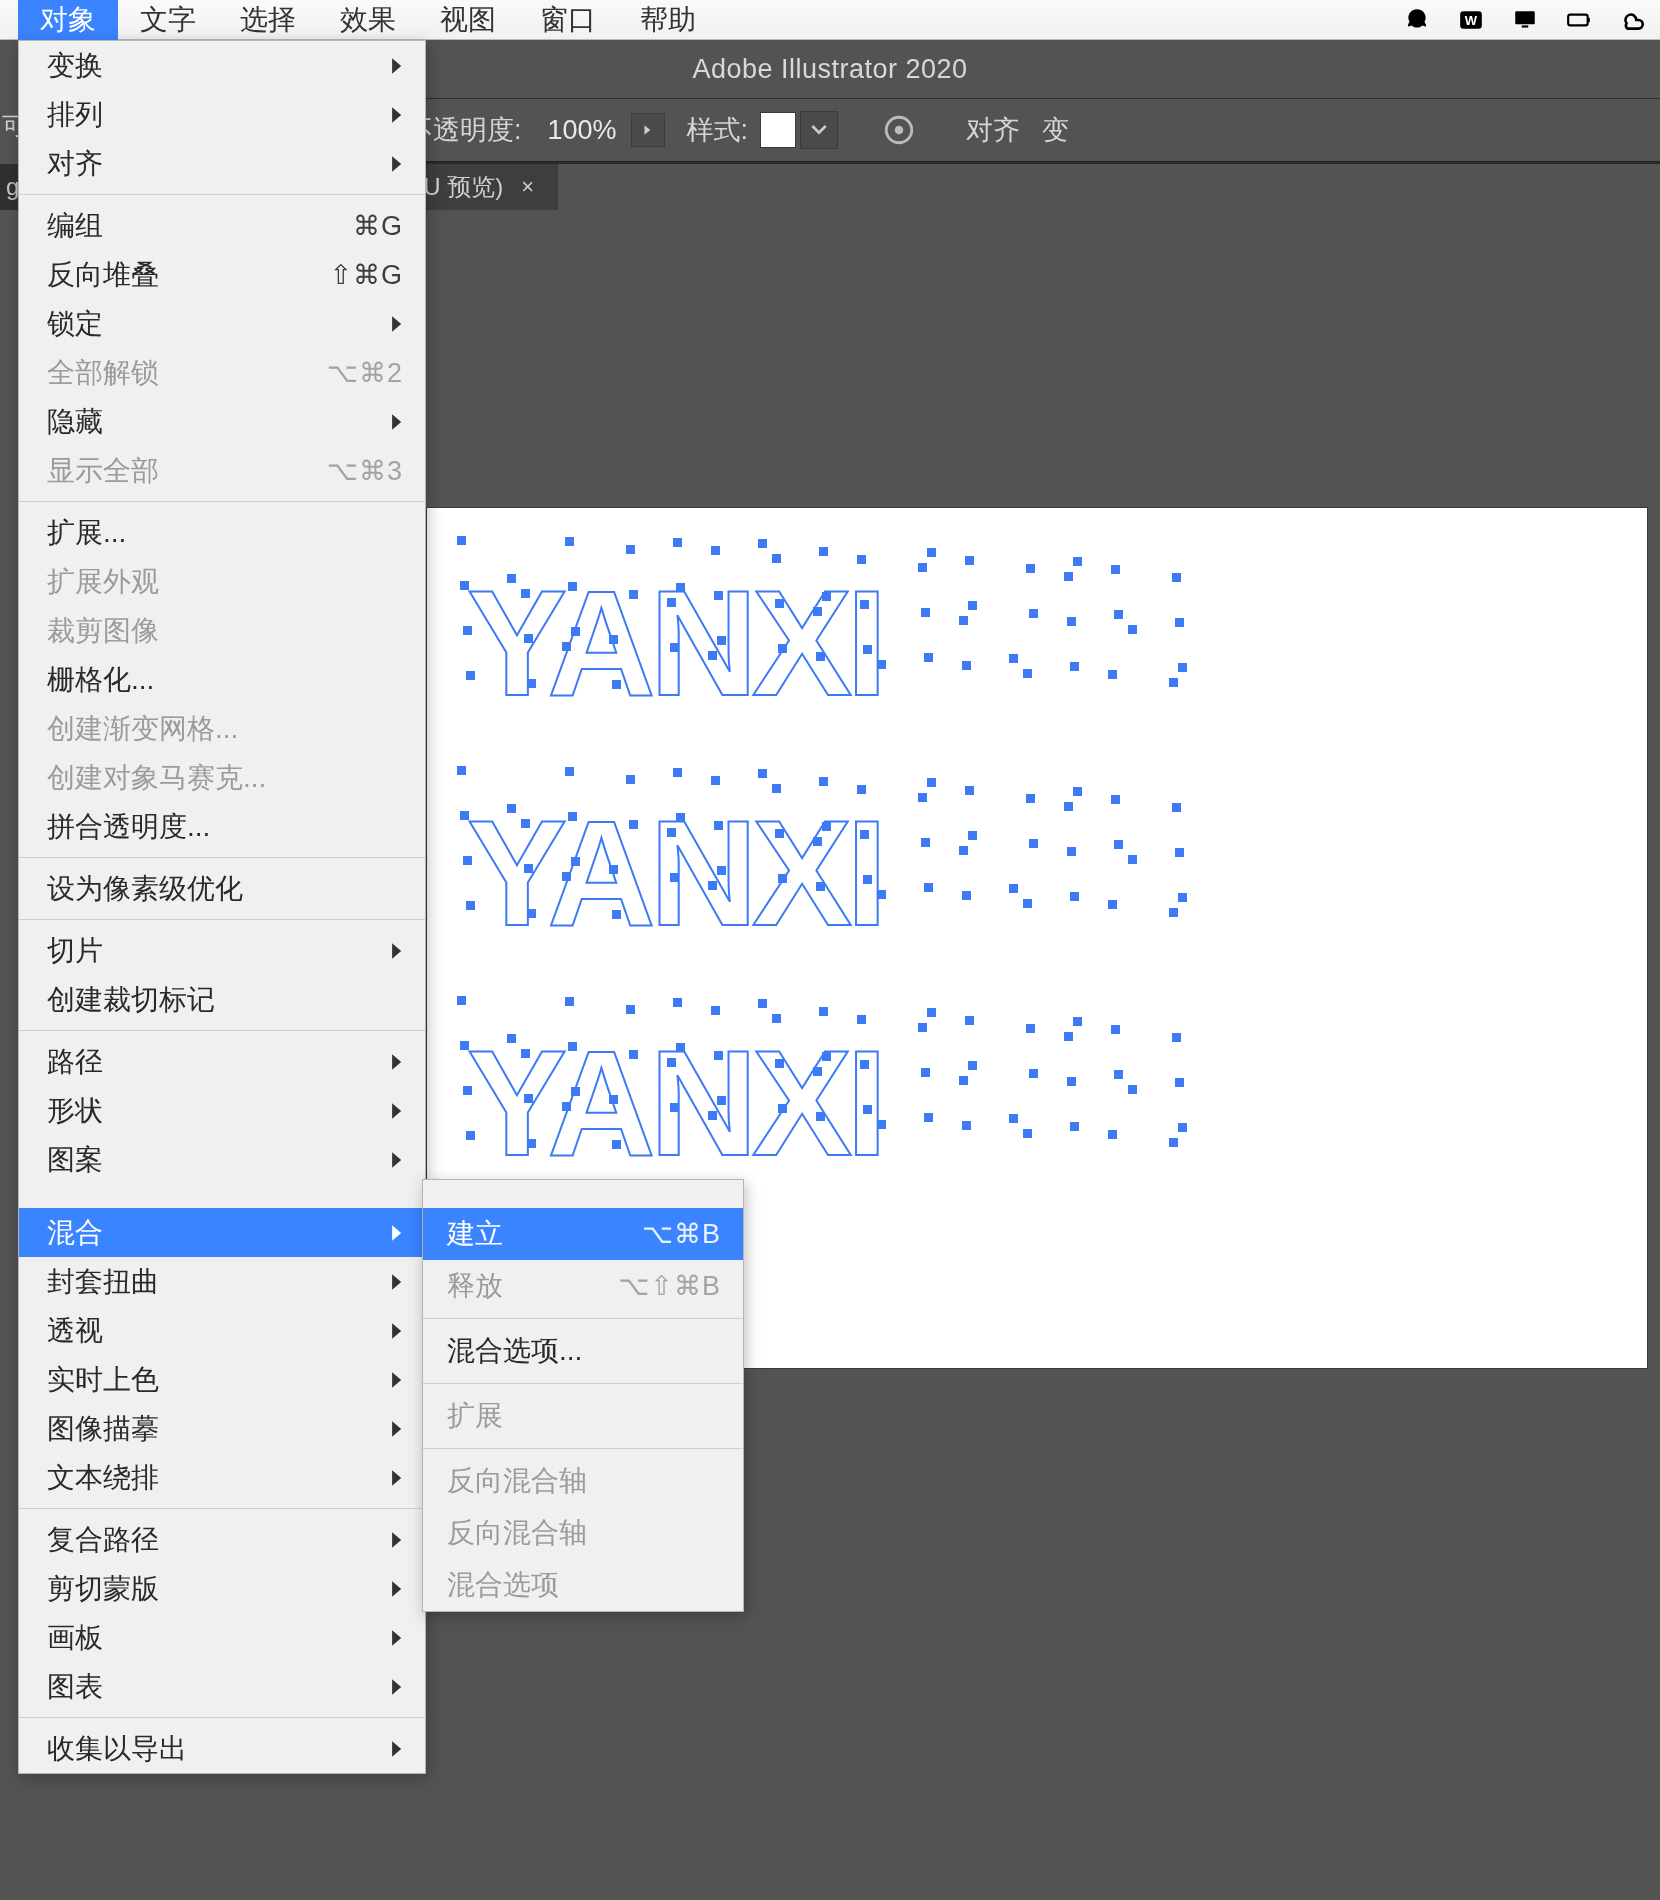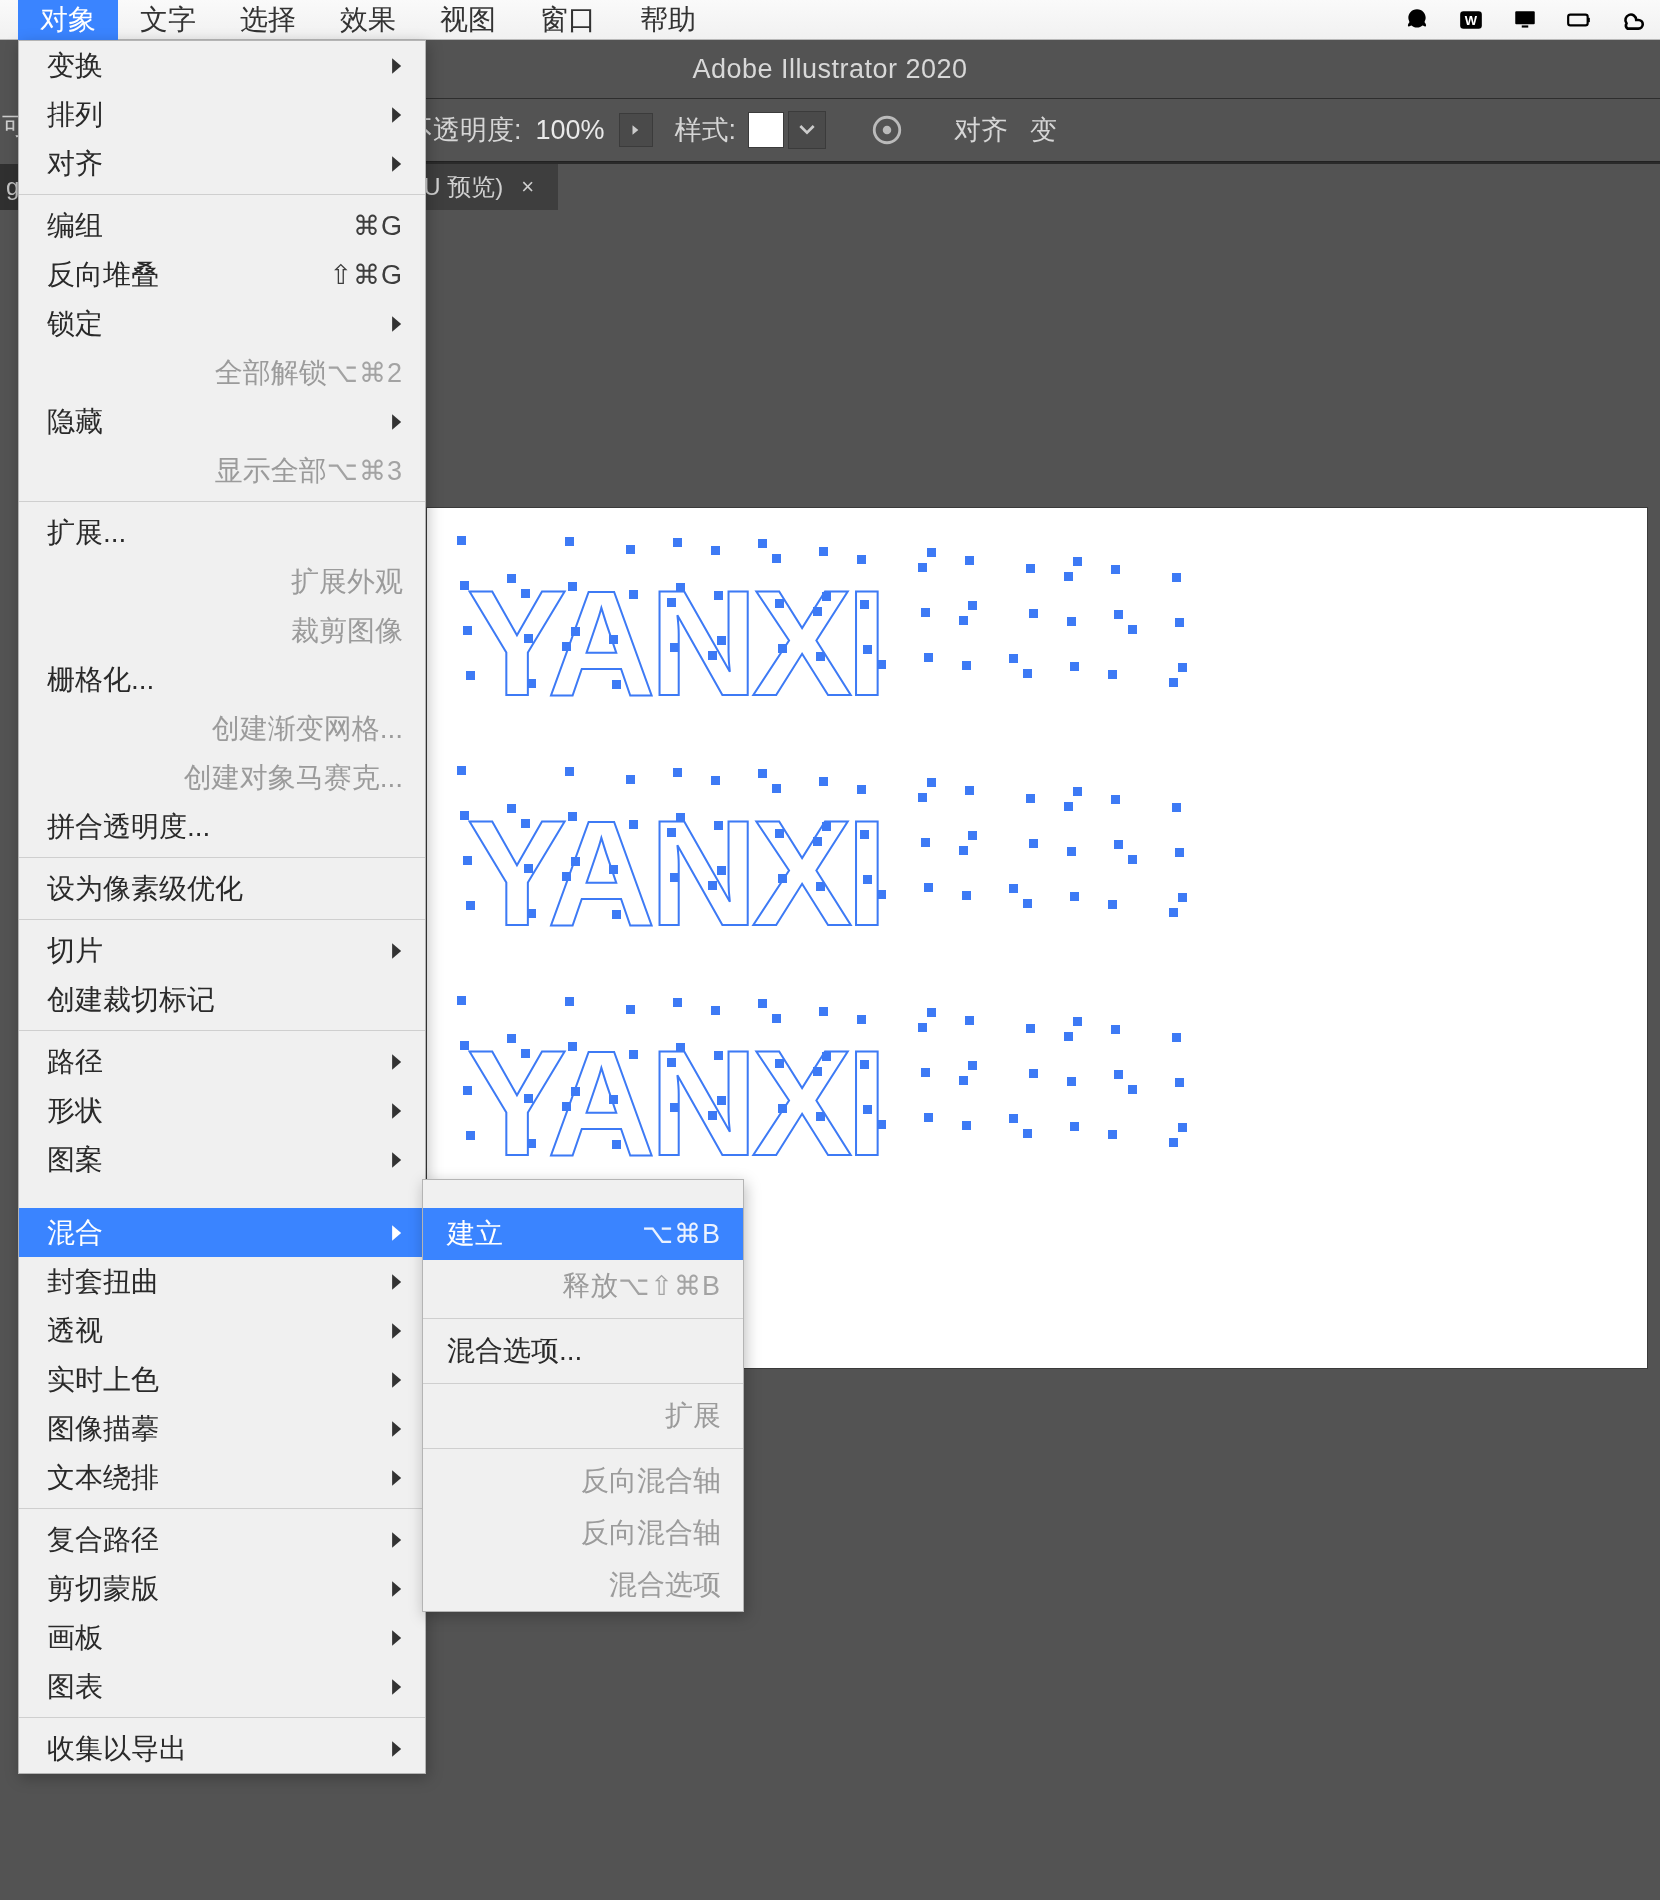--- a/index.html
+++ b/index.html
@@ -58,21 +58,21 @@
 .cb-text { margin: 0 6px; }
 .cb-drop {
   width: 38px; height: 38px; background: #4a4a4a; border: 1px solid #3b3b3b; display:flex; align-items:center; justify-content:center; margin: 0 4px;
 }
 .cb-drop svg { width: 16px; height: 12px; }
 .stroke-sample {
   width: 164px; height: 36px; background: #fff; display:flex; align-items:center; justify-content:center; margin-left: 14px;
 }
 .stroke-sample .line { width: 140px; height: 3px; background: #000; }
 .cb-label { color: #d6d6d6; margin-left: 22px; }
-.cb-val { color: #e9e9e9; margin-left: 14px; }
+.cb-val { color: #e9e9e9; margin-left: 26px; }
 .cb-step { width: 34px; height: 34px; background: #4a4a4a; border: 1px solid #3b3b3b; display:flex; align-items:center; justify-content:center; margin-left: 14px; }
 .cb-swatch { width: 36px; height: 36px; background: #fff; margin-left: 12px; border: 1px solid #3b3b3b; }
 
 
 .tabbar {
   height: 48px;
   background: #535353;
   display: flex;
   align-items: stretch;
   border-top: 2px solid #2a2a2a;
@@ -133,21 +133,21 @@
   z-index: 100;
 }
 .menu-row {
   height: 49px;
   display: flex;
   align-items: center;
   padding: 0 22px 0 28px;
   font-size: 28px;
   color: #2a2a2a;
 }
-.menu-row.disabled { color: #9b9b9b; text-align: right; }
+.menu-row.disabled { color: #9b9b9b; }
 .menu-row.sel { background: #3a84ff; color: #ffffff; margin-top: 24px; }
 .menu-row .label { flex: 1; }
 .menu-row .sc { color: inherit; opacity: 0.9; font-size: 27px; letter-spacing: 1px; }
 .menu-row .arrow { width: 14px; height: 18px; }
 .menu-row.sel .arrow path { fill:#fff; }
 .menu-row .arrow path { fill:#333; }
 .menu-sep { height: 1px; background: #cfcfcf; margin: 6px 0; }
 
 
 .submenu {

